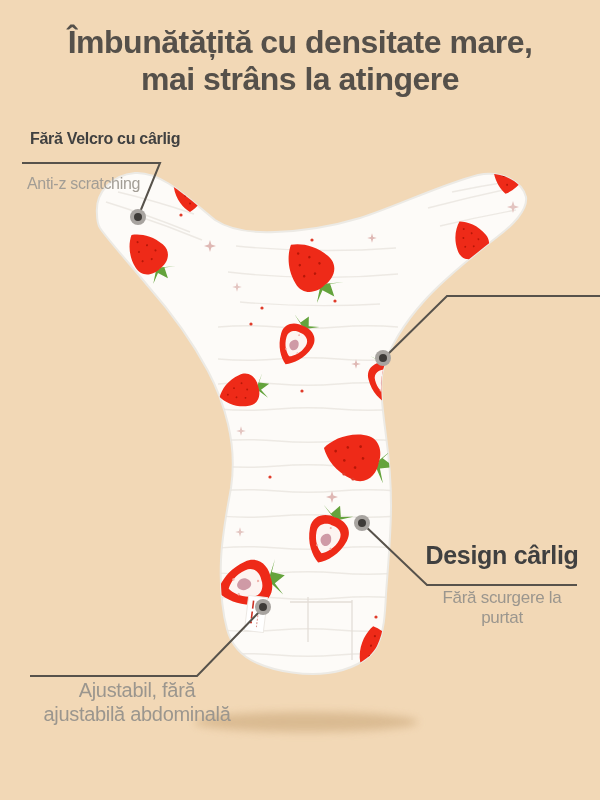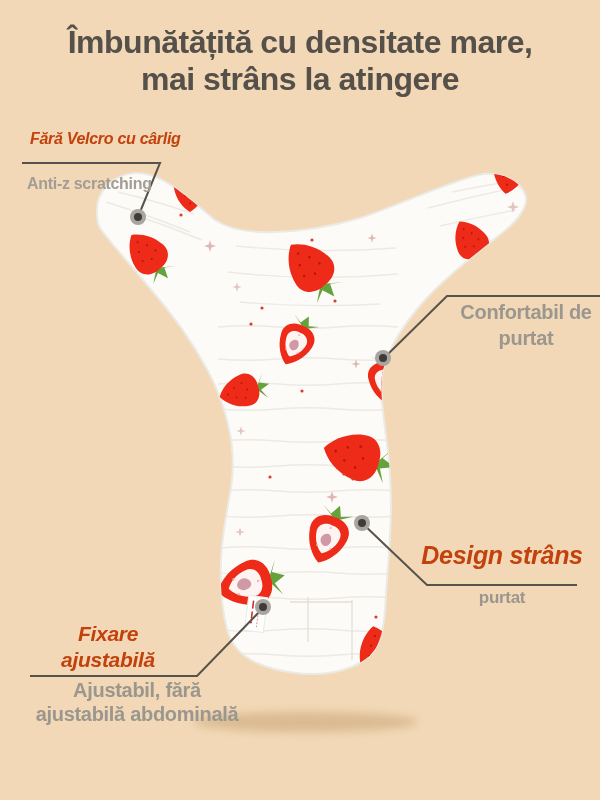--- a/index.html
+++ b/index.html
@@ -9,22 +9,22 @@
     font-family:"Liberation Sans", sans-serif;
   }
   .stage{position:absolute;left:0;top:0;width:600px;height:800px;border-radius:23px;}
   svg{position:absolute;left:0;top:0;}
   .txt{position:absolute;letter-spacing:-0.3px;}
   .center{transform:translateX(-50%);text-align:center;white-space:nowrap;}
   .title{
     left:0;right:0;top:24px;text-align:center;
     font-size:32px;font-weight:700;color:#55504a;letter-spacing:-0.5px;line-height:1.15;
   }
-  .lbl-dark{color:#c2410c;font-weight:700;font-style:italic;}
-  .lbl-gray{color:#9b968e;font-weight:700;text-align:center;}
+  .lbl-dark{color:#404040;font-weight:700;}
+  .lbl-gray{color:#9b968e;font-weight:400;text-align:center;}
   .velcro-label{left:30px;top:130px;font-size:16px;}
   .velcro-sub{left:27px;top:175px;font-size:16px;color:#a29d95;}
   .seams-label{left:527px;top:253px;font-size:16px;line-height:1.25;}
   .comfort-sub{left:526px;top:299px;font-size:20px;line-height:1.3;}
   .design-label{left:502px;top:541px;font-size:25px;}
   .leak-sub{left:502px;top:588px;font-size:17px;line-height:1.15;}
   .fix-label{left:108px;top:621px;font-size:21px;line-height:1.25;}
   .adjust-sub{left:137px;top:679px;font-size:20px;line-height:1.18;}
   .crinkle{fill:none;stroke:#e9e5df;stroke-width:1.4;opacity:0.8;}
   .stitch{fill:none;stroke:#e3ded7;stroke-width:1.3;}
@@ -178,32 +178,25 @@
   </svg>
 
   <div class="txt title">
     <div>Îmbunătățită cu densitate mare,</div>
     <div>mai strâns la atingere</div>
   </div>
 
   <div class="txt velcro-label lbl-dark">Fără Velcro cu cârlig</div>
   <div class="txt velcro-sub lbl-gray">Anti-z scratching</div>
 
-  <div class="txt center comfort-sub lbl-gray">
-    <div>Confortabil de</div>
+
+  <div class="txt center design-label lbl-dark">Design cârlig</div>
+  <div class="txt center leak-sub lbl-gray">
+    <div>Fără scurgere la</div>
     <div>purtat</div>
   </div>
 
-  <div class="txt center design-label lbl-dark">Design strâns</div>
-  <div class="txt center leak-sub lbl-gray">
-    <div>purtat</div>
-  </div>
-
-  <div class="txt center fix-label lbl-dark">
-    <div>Fixare</div>
-    <div>ajustabilă</div>
-  </div>
   <div class="txt center adjust-sub lbl-gray">
     <div>Ajustabil, fără</div>
     <div>ajustabilă abdominală</div>
   </div>
 
 </div>
 
 </body></html>

